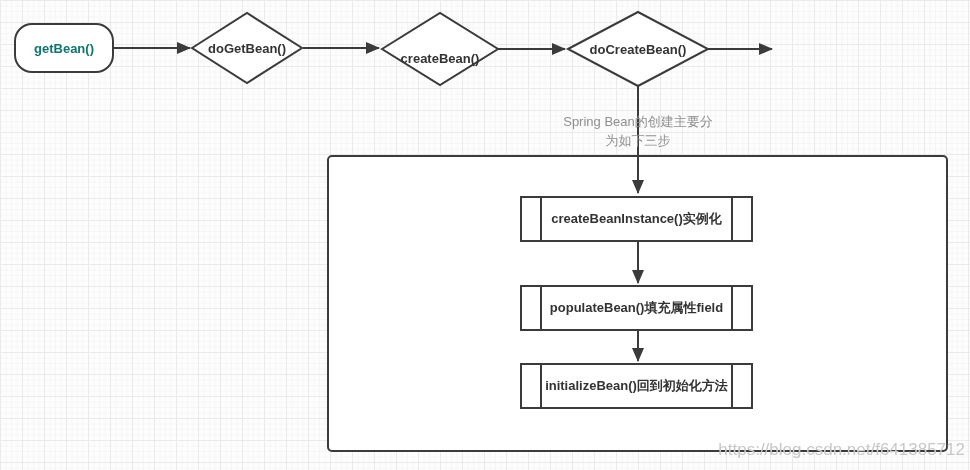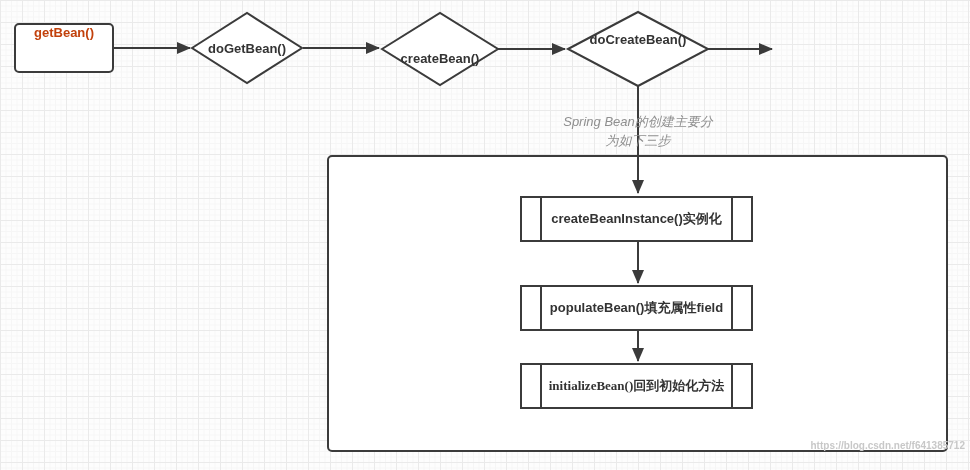--- a/index.html
+++ b/index.html
@@ -24,23 +24,23 @@
     background: #ffffff;
     border: 2px solid var(--stroke, #3b3b3b);
     border-radius: 5px;
     z-index: 1;
   }
   svg.edges { left: 0; top: 0; z-index: 2; pointer-events: none; }
   
   .terminal {
     background: #ffffff;
     border: 2px solid var(--stroke, #3b3b3b);
-    border-radius: 5px;
-    display: flex; justify-content: center;
-    font-weight: bold; font-size: 13px; color: #c2410c;
+    border-radius: 18px;
+    display: flex; align-items: center; justify-content: center;
+    font-weight: bold; font-size: 13px; color: #0f766e;
     z-index: 3; white-space: nowrap;
   }
   #node-get-bean   { left: 14px;  top: 23px; width: 96px;  height: 46px; }
   #node-return-bean{ left: 775px; top: 23px; width: 96px;  height: 47px; }
   
   .diamond-label {
     transform: translate(-50%, -50%);
     font-weight: bold; font-size: 13px; color: #333333;
     white-space: nowrap; z-index: 3;
   }
@@ -54,41 +54,40 @@
     white-space: nowrap; z-index: 3;
   }
   .process::before, .process::after {
     content: ""; position: absolute; top: 0; bottom: 0;
     border-left: 2px solid var(--stroke, #3b3b3b);
   }
   .process::before { left: 18px; }
   .process::after  { right: 18px; }
   #node-step1 { top: 196px; }
   #node-step2 { top: 285px; }
-  #node-step3 { top: 363px; font-family: Liberation Serif, serif; }
+  #node-step3 { top: 363px; }
   
   .annotation {
     text-align: center; font-size: 13px; line-height: 19px;
     z-index: 4;
   }
   #annotation-three-steps {
     left: 638px; top: 112px; width: 158px;
     transform: translateX(-50%);
     color: var(--annotation, #8f8f8f);
-    font-style: italic;
   }
   #annotation-instance-note {
     left: 427px; top: 287px; width: 152px;
     transform: translateX(-50%);
     color: var(--note, #4d4d4d);
   }
   .watermark {
     right: 5px; top: 440px;
-    font-size: 10px; color: var(--watermark, #c8c8c8);
-    white-space: nowrap; z-index: 5; font-weight: bold;
+    font-size: 17px; color: var(--watermark, #c8c8c8);
+    white-space: nowrap; z-index: 5;
   }
 </style>
 </head>
 <body>
 
 <div class="canvas">
 
   <div class="abs container-box"></div>
 
   <svg class="abs edges" width="970" height="470" viewBox="0 0 970 470">
@@ -111,21 +110,21 @@
     <polygon points="382,49 440,13 498,49 440,85" fill="#ffffff" stroke="#3b3b3b" stroke-width="2"></polygon>
     <polygon points="568,49 638,12 708,49 638,86" fill="#ffffff" stroke="#3b3b3b" stroke-width="2"></polygon>
   </svg>
 
   <div id="node-get-bean" class="abs terminal">
     <span>getBean()</span>
   </div>
 
   <div class="abs diamond-label" style="left:247px; top:48px;">doGetBean()</div>
   <div class="abs diamond-label" style="left:440px; top:58px;">createBean()</div>
-  <div class="abs diamond-label" style="left:638px; top:39px;">doCreateBean()</div>
+  <div class="abs diamond-label" style="left:638px; top:49px;">doCreateBean()</div>
 
 
   <div id="node-step1" class="abs process">
     <span>createBeanInstance()实例化</span>
   </div>
   <div id="node-step2" class="abs process">
     <span>populateBean()填充属性field</span>
   </div>
   <div id="node-step3" class="abs process">
     <span>initializeBean()回到初始化方法</span>

